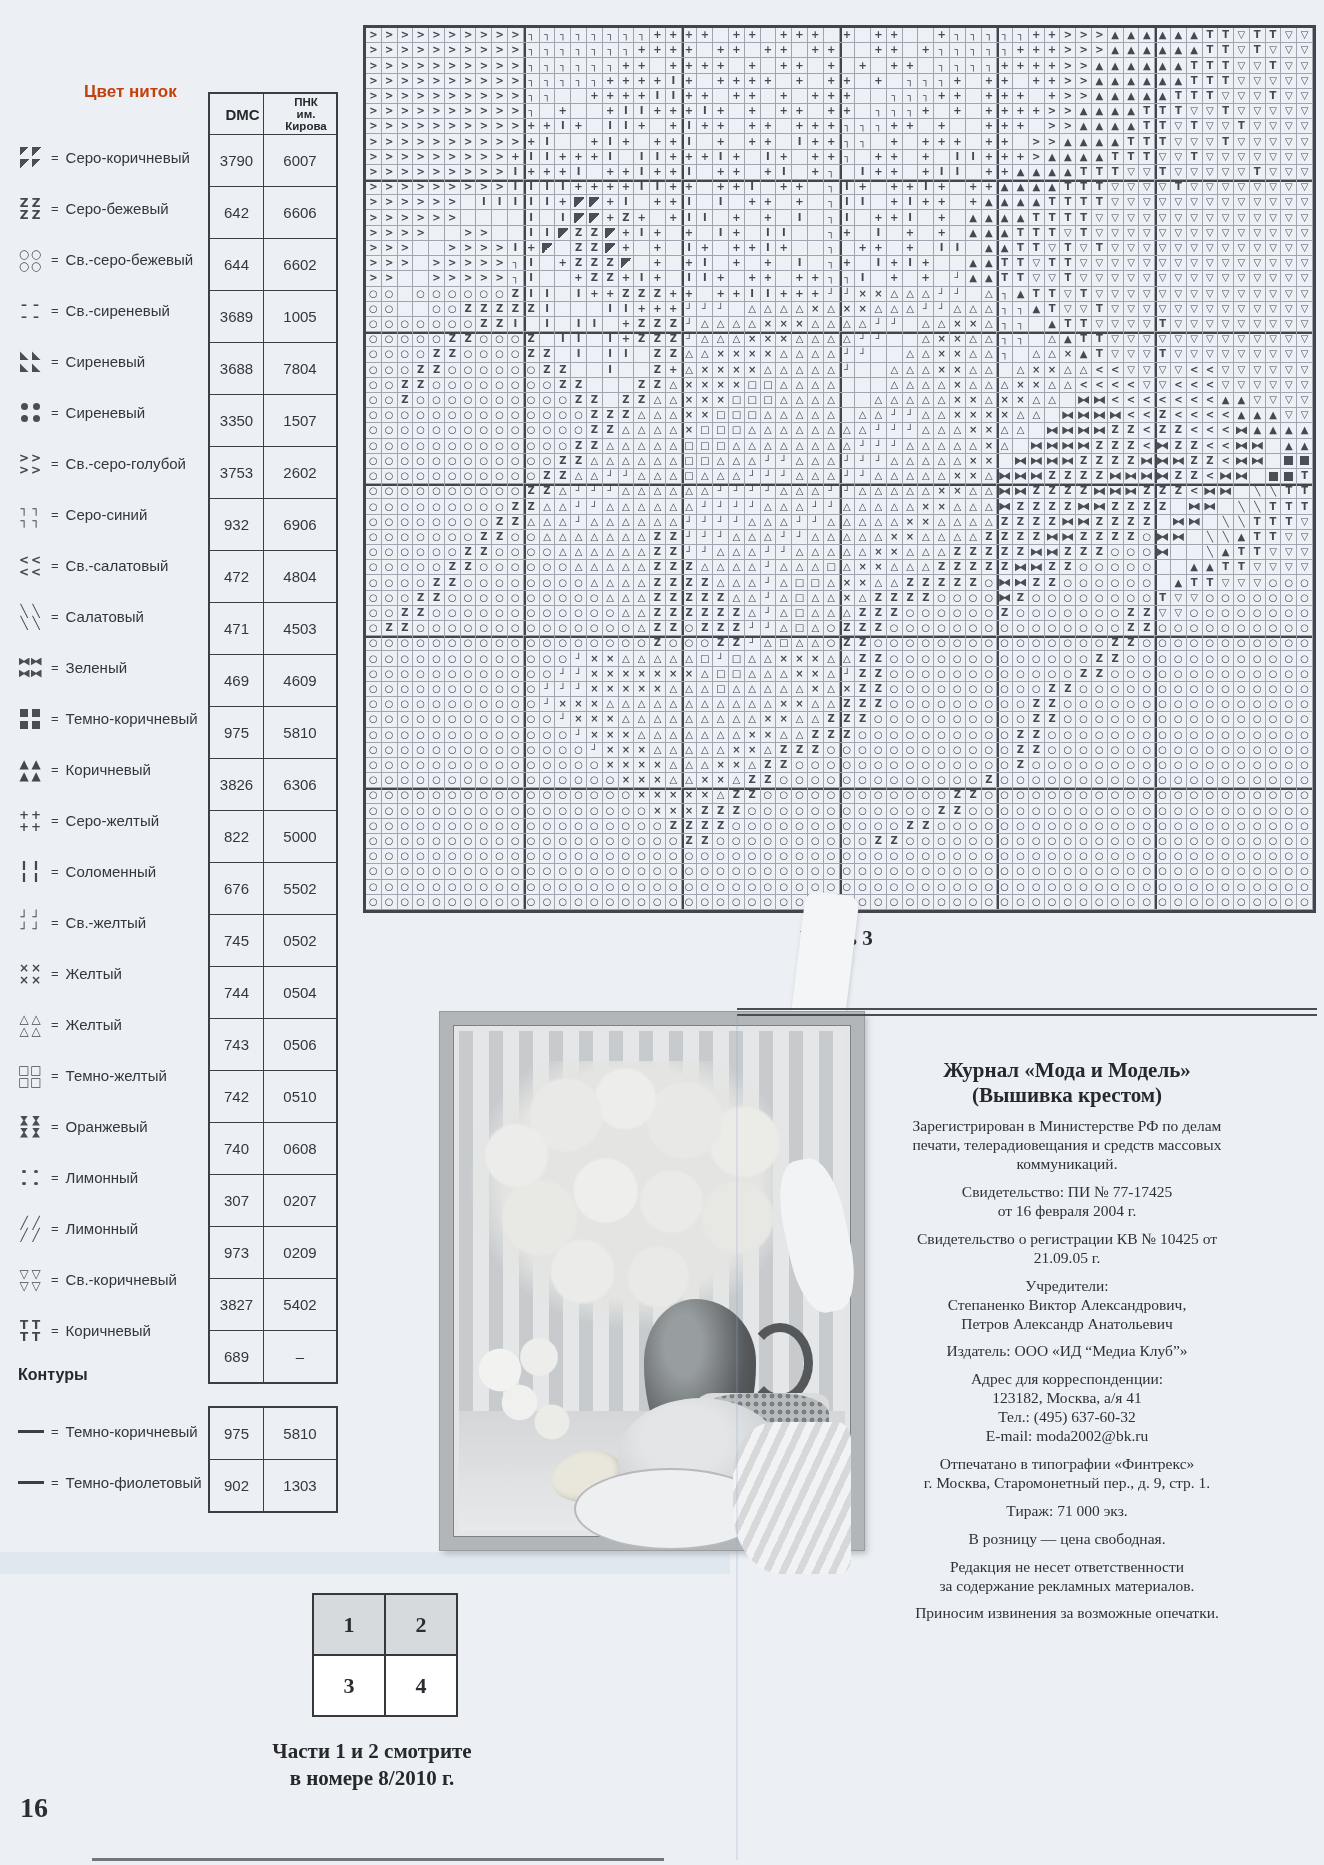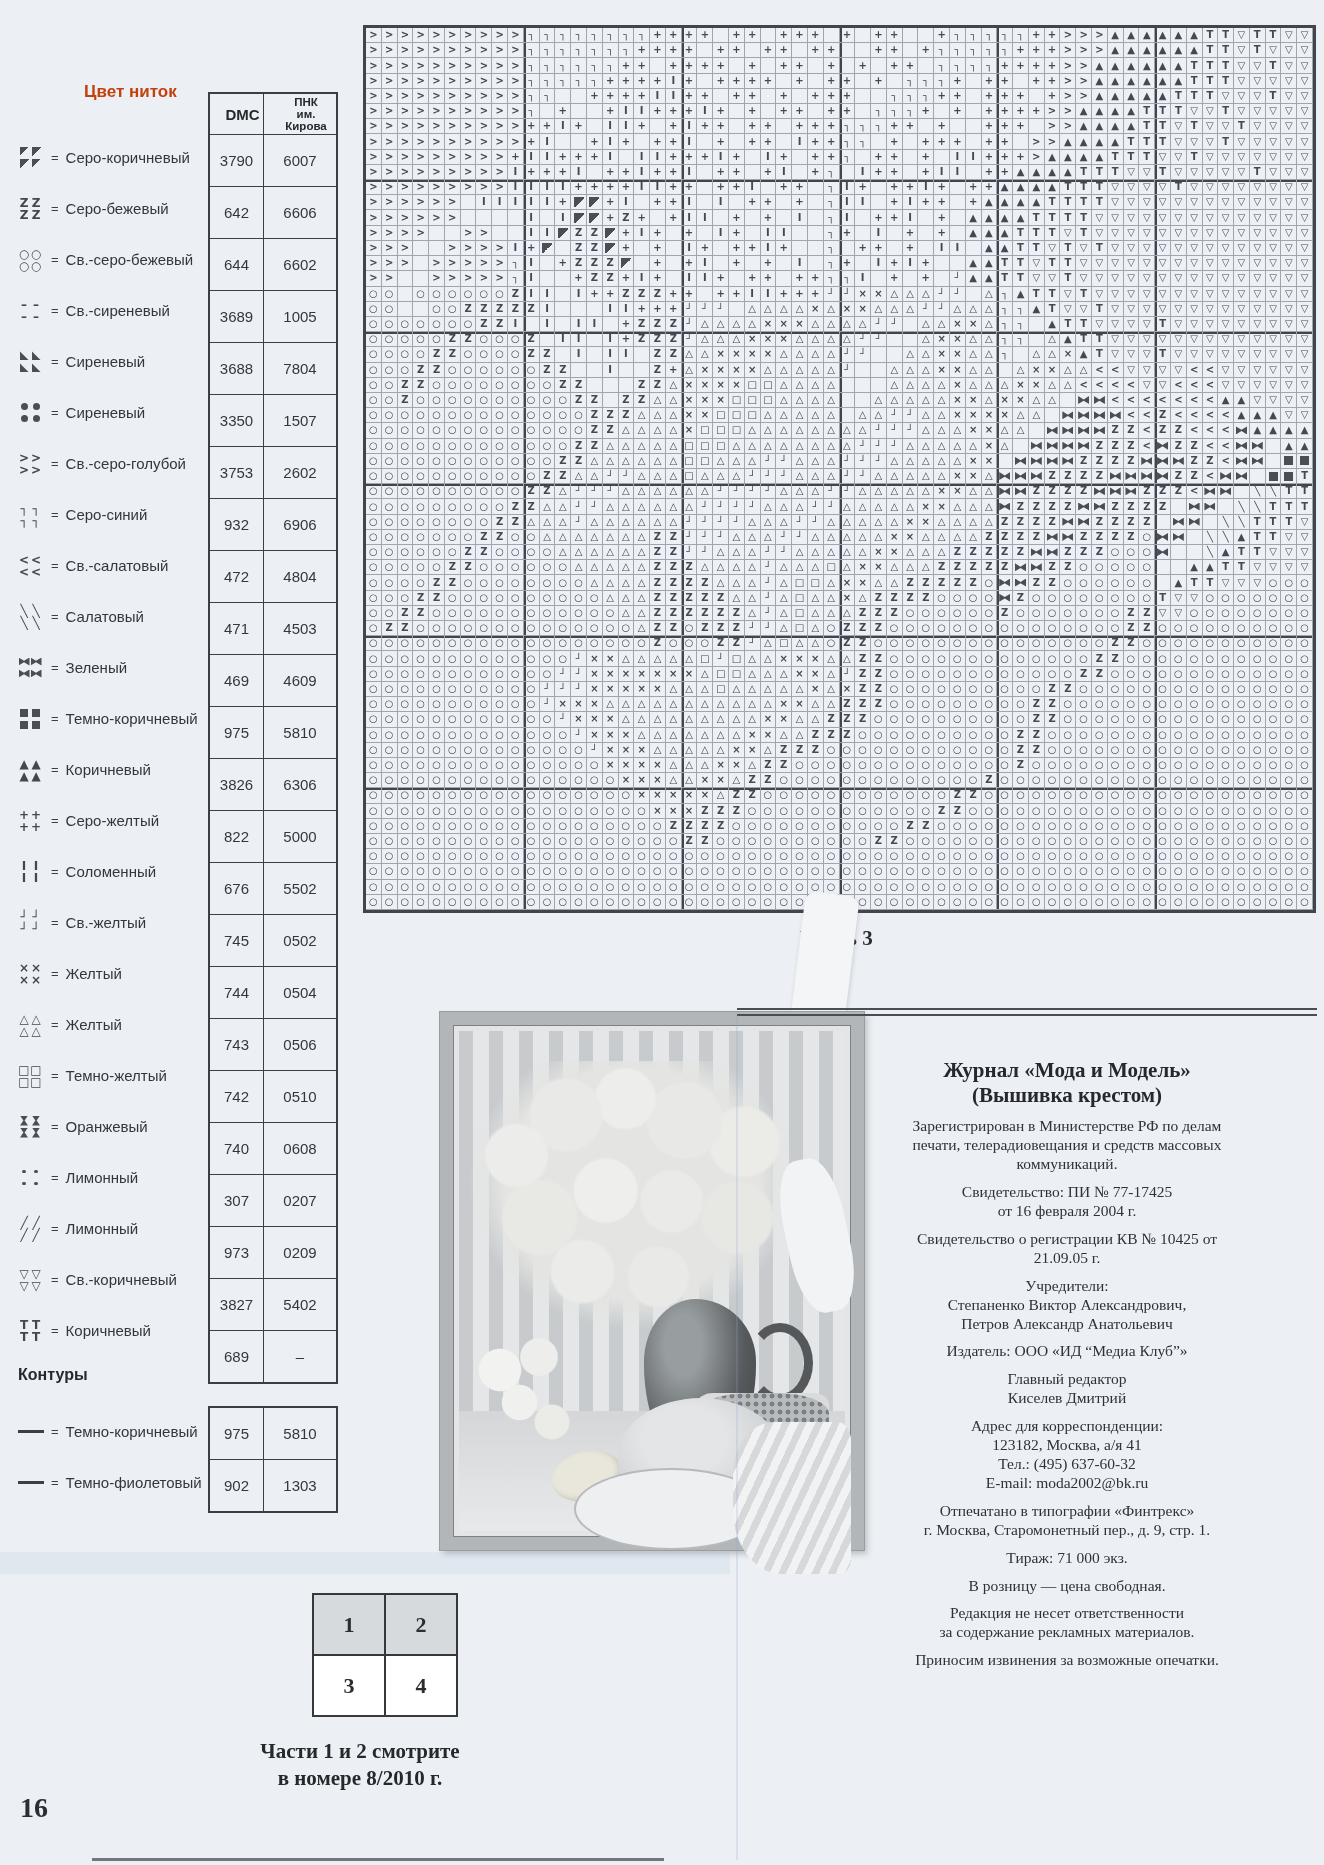--- a/index.html
+++ b/index.html
@@ -61,21 +61,21 @@
   #imprint{left:843px;top:1058px;width:448px;text-align:center;
     font-family:"Liberation Serif",serif;color:#2e3136;}
   #imprint h1{font-size:21px;margin:0 0 2px 0;line-height:1.2;color:#26282d;}
   #imprint p{font-size:15.5px;line-height:1.22;margin:9px 0;white-space:pre-line;}
   
   #parts-box{left:312px;top:1593px;border:1.5px solid #36383c;
     display:grid;grid-template-columns:72px 72px;grid-auto-rows:61px;background:#fff;}
   .pcell{border:0.8px solid #36383c;display:flex;align-items:center;justify-content:center;
     font-family:"Liberation Serif",serif;font-size:22px;font-weight:bold;color:#2b2d31;}
   .pcell.shaded{background:#d7dadd;}
-  #parts-note{left:210px;top:1738px;width:300px;text-align:center;
+  #parts-note{left:222px;top:1738px;width:300px;text-align:center;
     font-family:"Liberation Serif",serif;font-size:21px;font-weight:bold;color:#26282c;line-height:1.3;}
   #page-number{left:20px;top:1792px;font-family:"Liberation Serif",serif;
     font-size:28px;font-weight:bold;color:#2c2e33;}
   
   #photo-frame{left:440px;top:1012px;width:398px;height:512px;
     border:13px solid #b3b6b9;background:#e3e5e6;
     box-shadow:inset 0 0 0 1px #7e8184, 0 0 0 1px #9a9da0, 3px 4px 6px rgba(90,95,100,.35);}
   #photo-inner{position:absolute;inset:6px;overflow:hidden;
     background:repeating-linear-gradient(90deg,#c7cbce 0 14px,#e4e6e7 14px 30px);}
   #photo-table{position:absolute;left:0;right:0;bottom:0;height:120px;
@@ -4190,22 +4190,20 @@
 печати, телерадиовещания и средств массовых
 коммуникаций.</p>
       <p>Свидетельство: ПИ № 77-17425
 от 16 февраля 2004 г.</p>
       <p>Свидетельство о регистрации КВ № 10425 от
 21.09.05 г.</p>
       <p>Учредители:
 Степаненко Виктор Александрович,
 Петров Александр Анатольевич</p>
       <p>Издатель: ООО «ИД “Медиа Клуб”»</p>
-      <p>Главный редактор
-Киселев Дмитрий</p>
       <p>Адрес для корреспонденции:
 123182, Москва, а/я 41
 Тел.: (495) 637-60-32
 E-mail: moda2002@bk.ru</p>
       <p>Отпечатано в типографии «Финтрекс»
 г. Москва, Старомонетный пер., д. 9, стр. 1.</p>
       <p>Тираж: 71 000 экз.</p>
       <p>В розницу — цена свободная.</p>
       <p>Редакция не несет ответственности
 за содержание рекламных материалов.</p>

